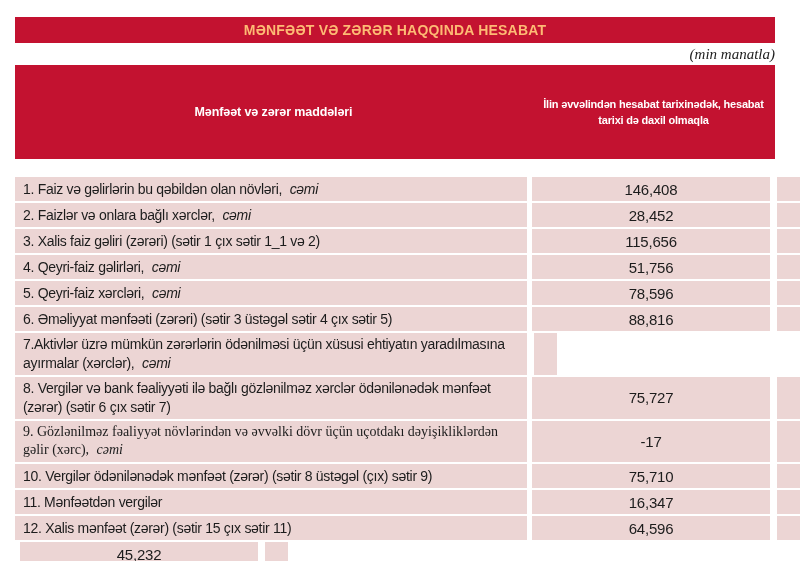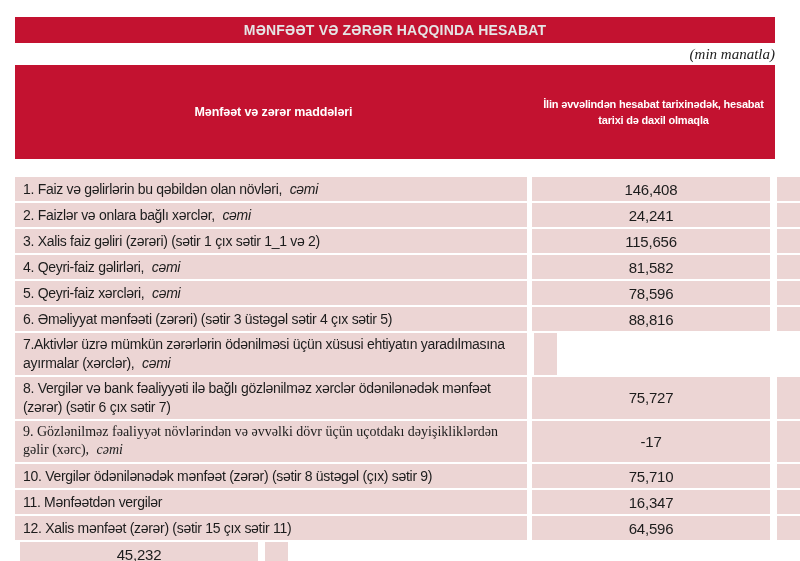--- a/index.html
+++ b/index.html
@@ -18,21 +18,21 @@
   }
   .page{width:800px;height:561px;padding-top:17px;}
 
   .titlebar{
     margin-left:15px;
     width:760px;height:26px;
     background:var(--red);
     display:flex;align-items:center;justify-content:center;
   }
   .titlebar .t{
-    color:#e5e5e5;font-weight:bold;font-size:14px;letter-spacing:.2px;
+    color:#fdba74;font-weight:bold;font-size:14px;letter-spacing:.2px;
   }
 
   .unit-note{
     margin:2px 25px 2px 0;
     text-align:right;
     font-family:"Liberation Serif", serif;
     font-style:italic;font-weight:normal;
     font-size:15px;height:18px;line-height:18px;
   }
 
@@ -107,39 +107,39 @@
           <div class="cell value-cell">
             <span>146,408</span>
           </div>
           <div class="sliver"></div>
         </div>
         <div class="row">
           <div class="cell label-cell">
             <span>2. Faizlər və onlara bağlı xərclər,<i class="sfx"> cəmi</i></span>
           </div>
           <div class="cell value-cell">
-            <span>24,241</span>
+            <span>28,452</span>
           </div>
           <div class="sliver"></div>
         </div>
         <div class="row">
           <div class="cell label-cell">
             <span>3. Xalis faiz gəliri (zərəri) (sətir 1 çıx sətir 1_1 və 2)</span>
           </div>
           <div class="cell value-cell">
             <span>115,656</span>
           </div>
           <div class="sliver"></div>
         </div>
         <div class="row">
           <div class="cell label-cell">
             <span>4. Qeyri-faiz gəlirləri,<i class="sfx"> cəmi</i></span>
           </div>
           <div class="cell value-cell">
-            <span>81,582</span>
+            <span>51,756</span>
           </div>
           <div class="sliver"></div>
         </div>
         <div class="row">
           <div class="cell label-cell">
             <span>5. Qeyri-faiz xərcləri,<i class="sfx"> cəmi</i></span>
           </div>
           <div class="cell value-cell">
             <span>78,596</span>
           </div>

